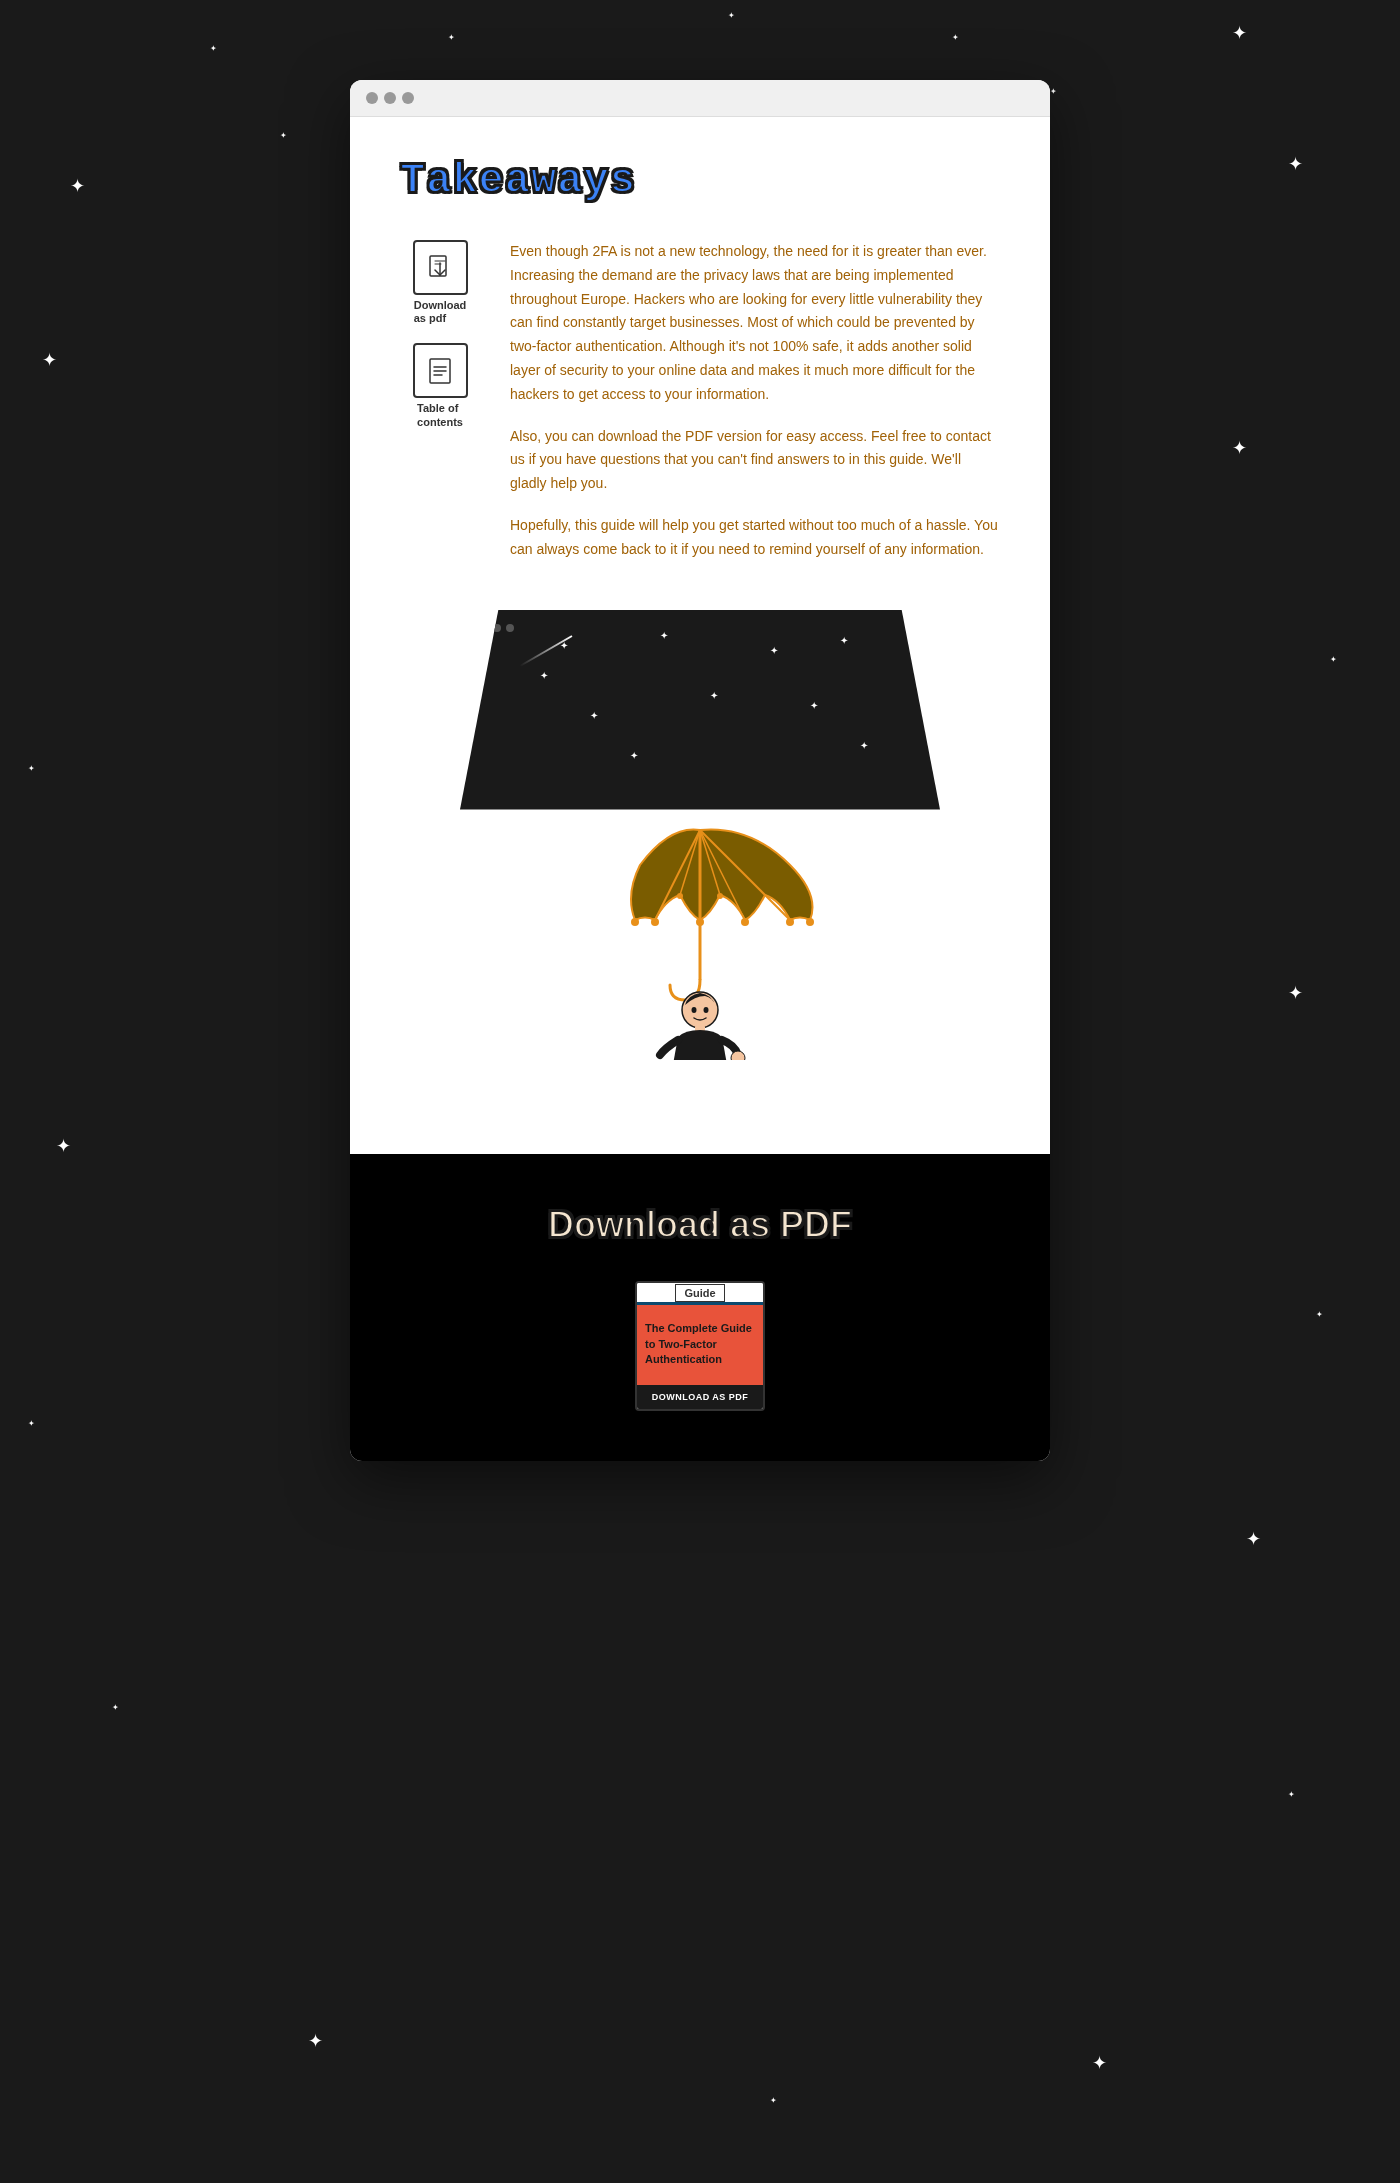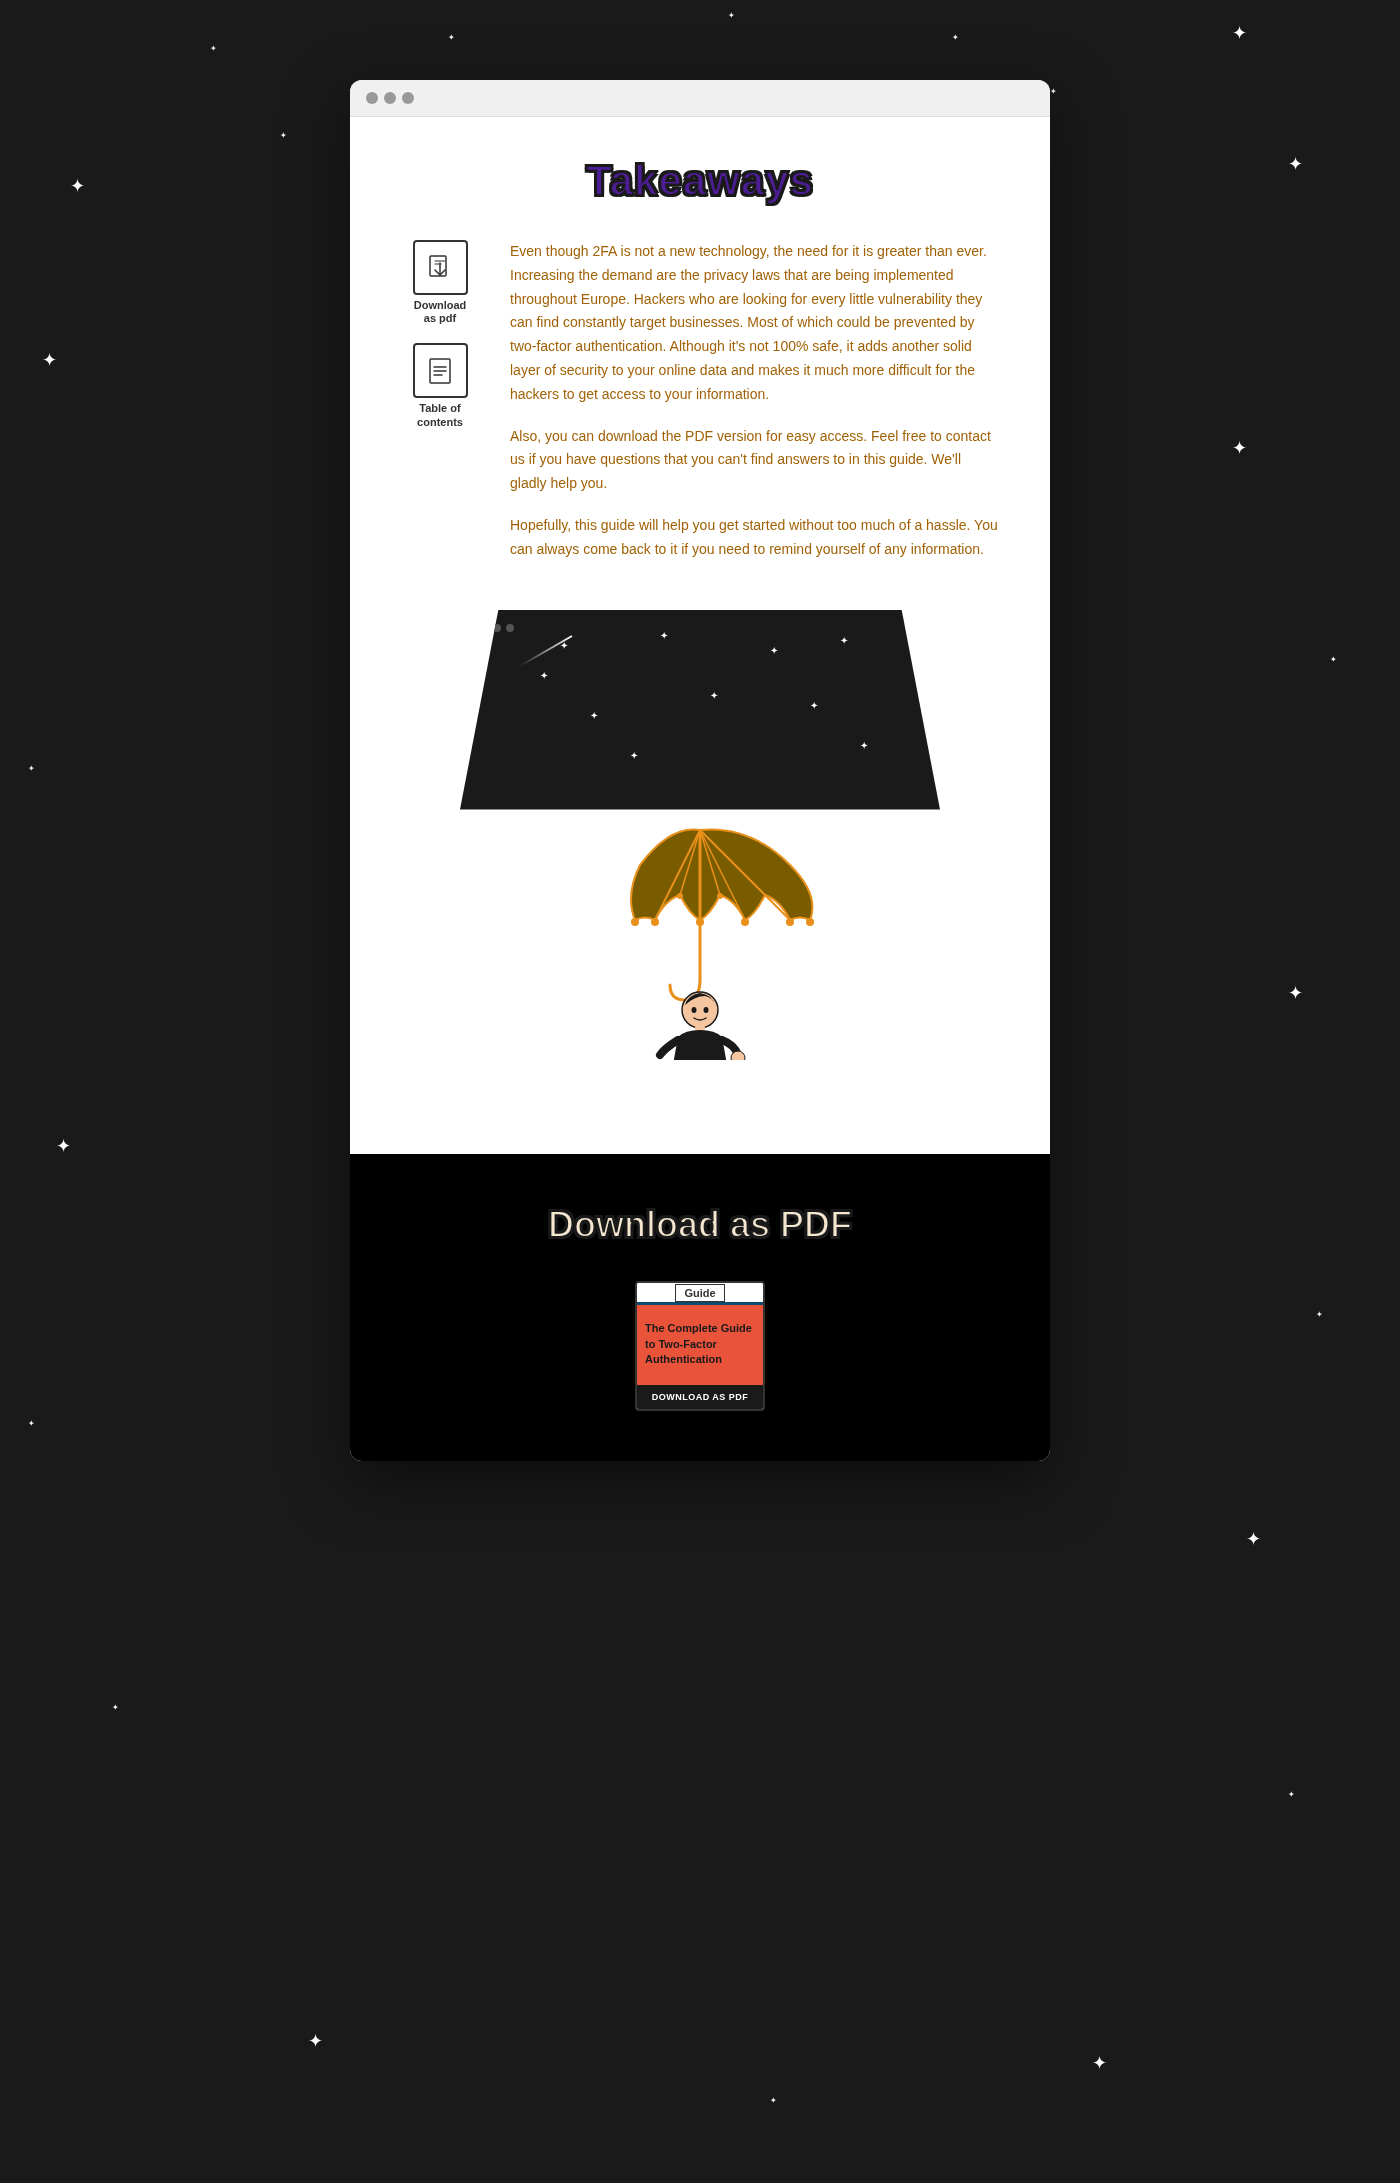--- a/index.html
+++ b/index.html
@@ -59,28 +59,28 @@
     }
 
     
     .content-area {
       background: #fff;
       padding: 40px 50px 50px;
     }
 
     
     .page-title {
-      text-align: center;
+      text-align: left;
       font-size: 42px;
       font-weight: 700;
-      color: #4c1d95;
+      color: #3b82f6;
       -webkit-text-stroke: 2px #1a1a1a;
       text-stroke: 2px #1a1a1a;
       margin-bottom: 35px;
-      font-family: Liberation Sans, sans-serif;
+      font-family: Liberation Mono, monospace;
       letter-spacing: 1px;
       text-shadow:
         -2px -2px 0 #1a1a1a,
          2px -2px 0 #1a1a1a,
         -2px  2px 0 #1a1a1a,
          2px  2px 0 #1a1a1a;
     }
 
     
     .two-col {
@@ -117,21 +117,20 @@
       background: #fff;
     }
 
     .icon-box svg {
       width: 28px;
       height: 28px;
     }
 
     .icon-label {
       font-size: 11px;
-      text-align: center;
       color: #333;
       font-family: Arial, sans-serif;
       font-weight: 600;
       line-height: 1.2;
     }
 
     .main-text {
       flex: 1;
     }
 

